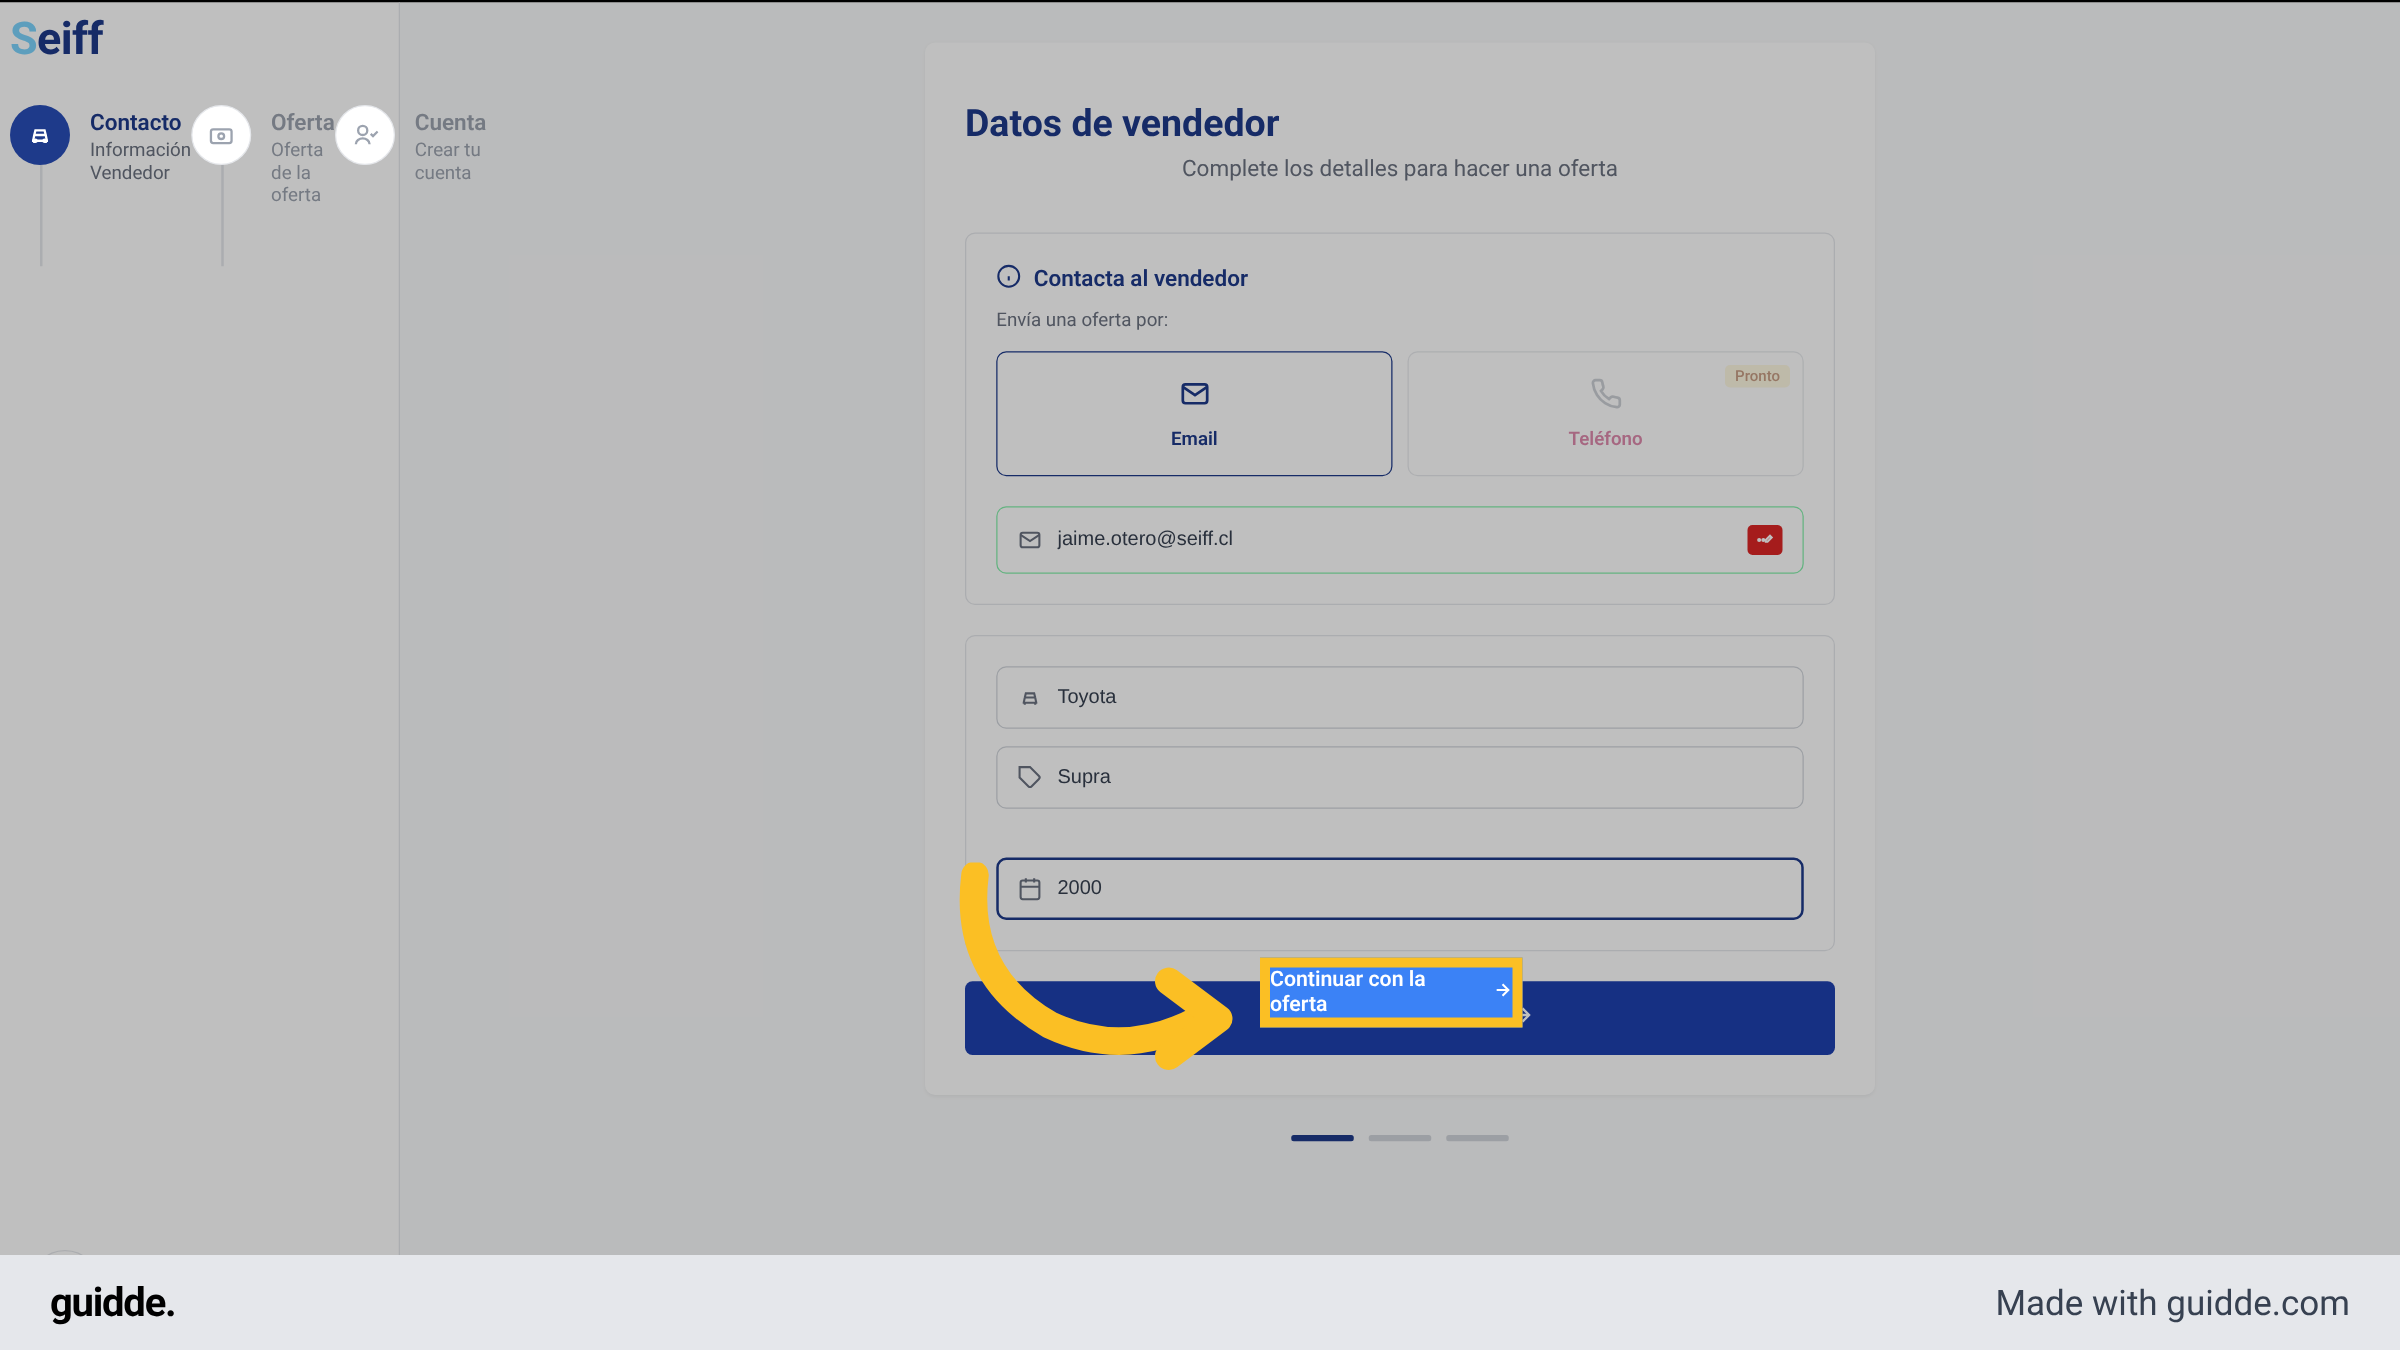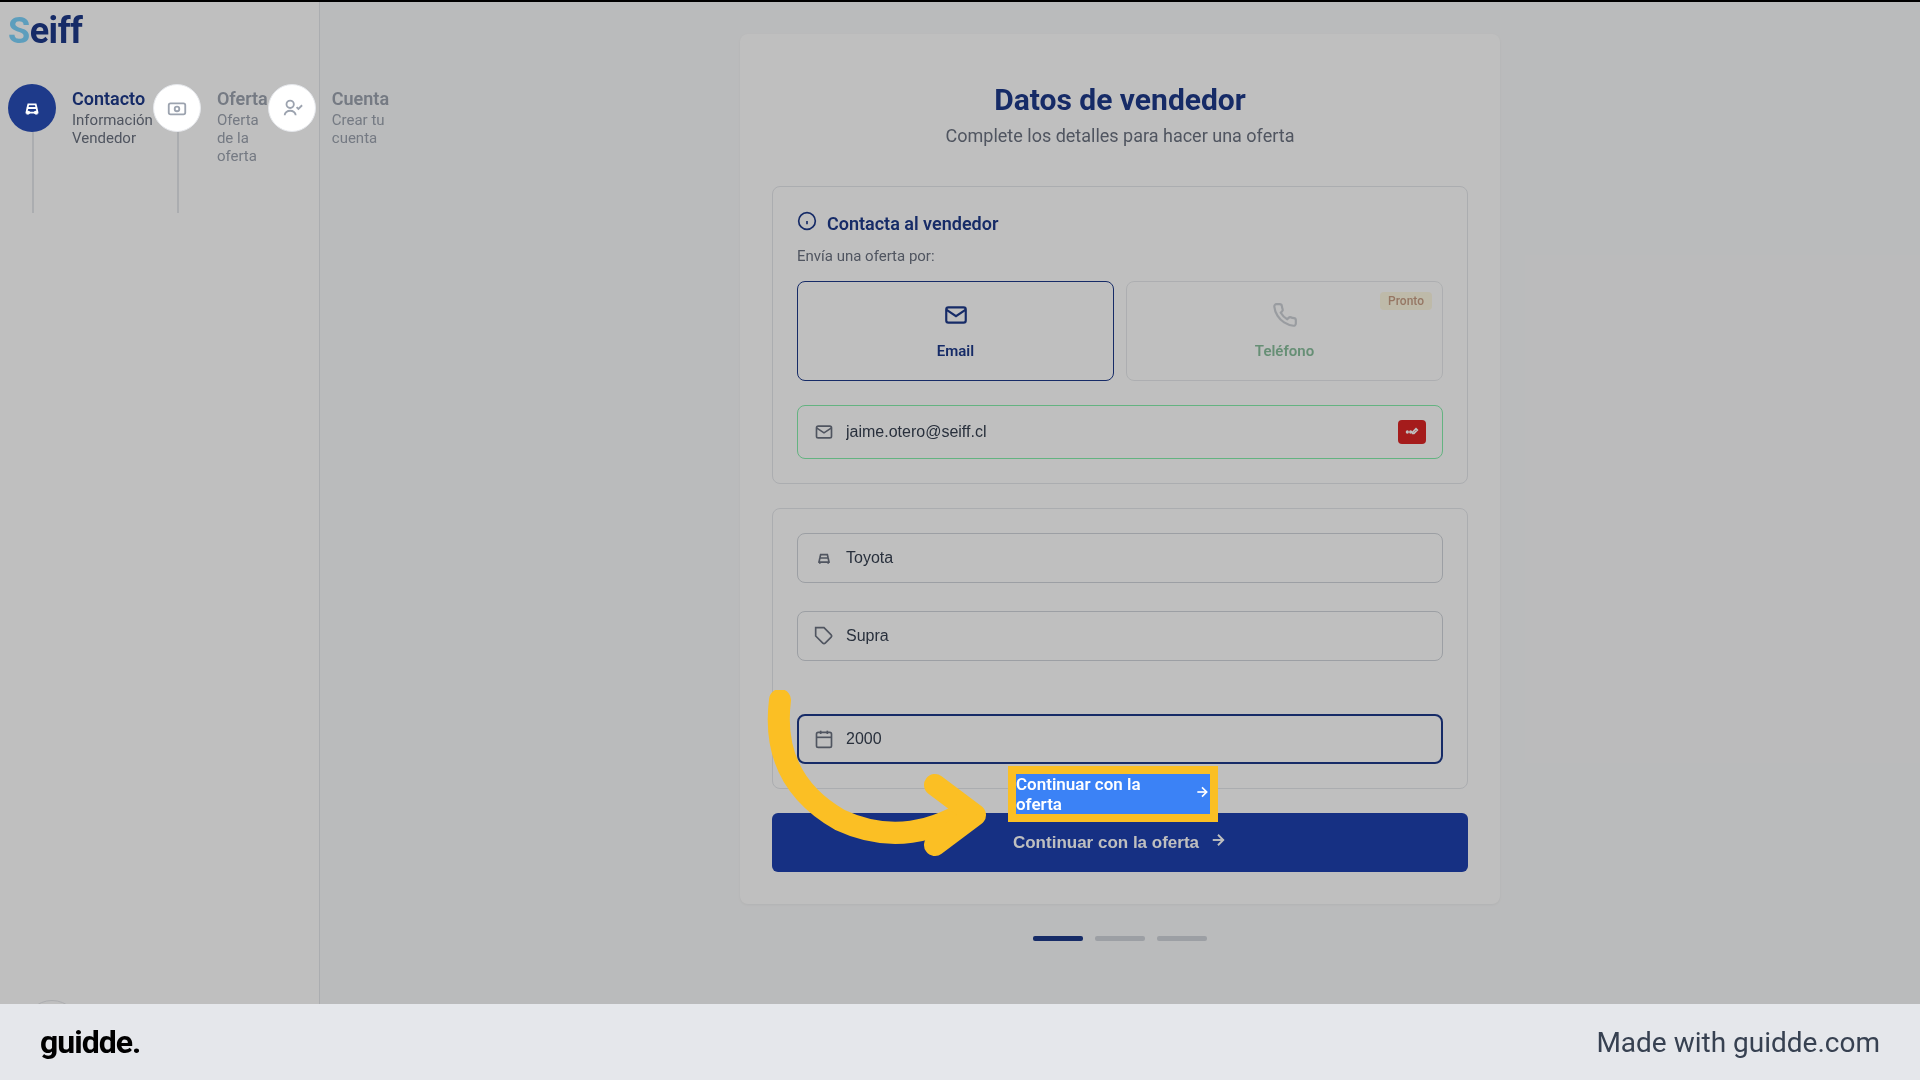--- a/index.html
+++ b/index.html
@@ -17,40 +17,40 @@
 .step-icon { width: 48px; height: 48px; border-radius: 50%; display: flex; align-items: center; justify-content: center; flex-shrink: 0; position: relative; z-index: 1; }
 .step-icon.active { background: #1e3a8a; color: #fff; }
 .step-icon.inactive { background: #fff; border: 1px solid #e5e7eb; color: #9ca3af; }
 .step-content { padding-top: 4px; }
 .step-title { font-size: 18px; font-weight: 600; color: #1e3a8a; }
 .step-subtitle { font-size: 15px; color: #6b7280; margin-top: 2px; }
 .step.inactive .step-title { color: #9ca3af; }
 .step.inactive .step-subtitle { color: #9ca3af; }
 .main-area { flex: 1; display: flex; flex-direction: column; align-items: center; padding: 32px; background: #f9fafb; }
 .form-card { width: 760px; background: #fff; border-radius: 8px; padding: 48px 32px 32px 32px; box-shadow: 0 1px 3px rgba(0,0,0,0.05); }
-.card-title { font-size: 30px; font-weight: 700; color: #1e3a8a; text-align: center; margin-bottom: 8px; }
+.card-title { font-size: 30px; font-weight: 700; color: #1e3a8a; margin-bottom: 8px; }
 .card-subtitle { font-size: 18px; color: #6b7280; text-align: center; margin-bottom: 40px; }
 .section-box { border: 1px solid #e5e7eb; border-radius: 8px; padding: 24px; margin-bottom: 24px; }
 .section-header { display: flex; align-items: center; gap: 10px; margin-bottom: 12px; }
 .section-header-title { font-size: 18px; font-weight: 600; color: #1e3a8a; }
 .section-label { font-size: 15px; color: #6b7280; margin-bottom: 16px; }
 .contact-options { display: flex; gap: 12px; margin-bottom: 24px; }
 .contact-option { flex: 1; border: 1px solid #d1d5db; border-radius: 8px; padding: 20px; display: flex; flex-direction: column; align-items: center; justify-content: center; gap: 10px; cursor: pointer; position: relative; background: #fff; }
 .contact-option.selected { border-color: #1e3a8a; }
 .contact-option.disabled { opacity: 0.5; cursor: not-allowed; }
 .contact-option-label { font-size: 15px; font-weight: 600; color: #1e3a8a; }
-.contact-option.disabled .contact-option-label { color: #15803d; }
+.contact-option.disabled .contact-option-label { color: #be185d; }
 .badge { position: absolute; top: 10px; right: 10px; background: #fef3c7; color: #92400e; font-size: 12px; padding: 2px 8px; border-radius: 4px; font-weight: 500; }
 .input-field { display: flex; align-items: center; gap: 12px; border: 1px solid #86efac; border-radius: 8px; padding: 14px 16px; background: #fff; }
 .input-field.plain { border-color: #d1d5db; }
 .input-field.focused { border-color: #1e3a8a; border-width: 2px; padding: 13px 15px; margin-top: 25px; }
 .input-field input { flex: 1; border: none; outline: none; font-size: 16px; color: #374151; background: transparent; }
 .input-icon-wrap { color: #6b7280; display: flex; align-items: center; }
 .edit-badge { width: 28px; height: 24px; background: #dc2626; border-radius: 4px; display: flex; align-items: center; justify-content: center; color: #fff; }
-.fields-section { border: 1px solid #e5e7eb; border-radius: 8px; padding: 24px; margin-bottom: 24px; display: flex; flex-direction: column; gap: 28px; }
+.fields-section { border: 1px solid #e5e7eb; border-radius: 8px; padding: 24px; margin-bottom: 24px; display: flex; flex-direction: column; gap: 14px; }
 .continue-btn { width: 100%; background: #1e40af; color: #fff; border: none; padding: 18px; font-size: 17px; font-weight: 600; border-radius: 6px; cursor: pointer; display: flex; align-items: center; justify-content: center; gap: 10px; }
 .pagination { display: flex; gap: 12px; justify-content: center; margin-top: 32px; }
 .page-indicator { width: 50px; height: 5px; background: #d1d5db; border-radius: 2px; }
 .page-indicator.active { background: #1e3a8a; }
 .avatar-circle { position: absolute; bottom: 24px; left: 24px; width: 56px; height: 56px; border-radius: 50%; background: #fff; border: 1px solid #e5e7eb; display: flex; align-items: center; justify-content: center; overflow: hidden; }
 .avatar-letter { color: #dc2626; font-size: 28px; font-weight: 700; margin-top: 36px; }
 .overlay { position: absolute; top: 0; left: 0; width: 1920px; height: 1004px; background: rgba(0,0,0,0.25); pointer-events: none; }
 .highlight-box { position: absolute; border: 8px solid #fbbf24; background: #3b82f6; top: 766px; left: 1008px; width: 210px; height: 56px; display: flex; align-items: center; justify-content: center; color: #fff; font-size: 17px; font-weight: 600; z-index: 10; }
 .arrow-annotation { position: absolute; top: 690px; left: 760px; z-index: 9; pointer-events: none; }
 .footer-bar { position: absolute; bottom: 0; left: 0; width: 100%; height: 76px; background: #e5e7eb; display: flex; align-items: center; justify-content: space-between; padding: 0 40px; }

